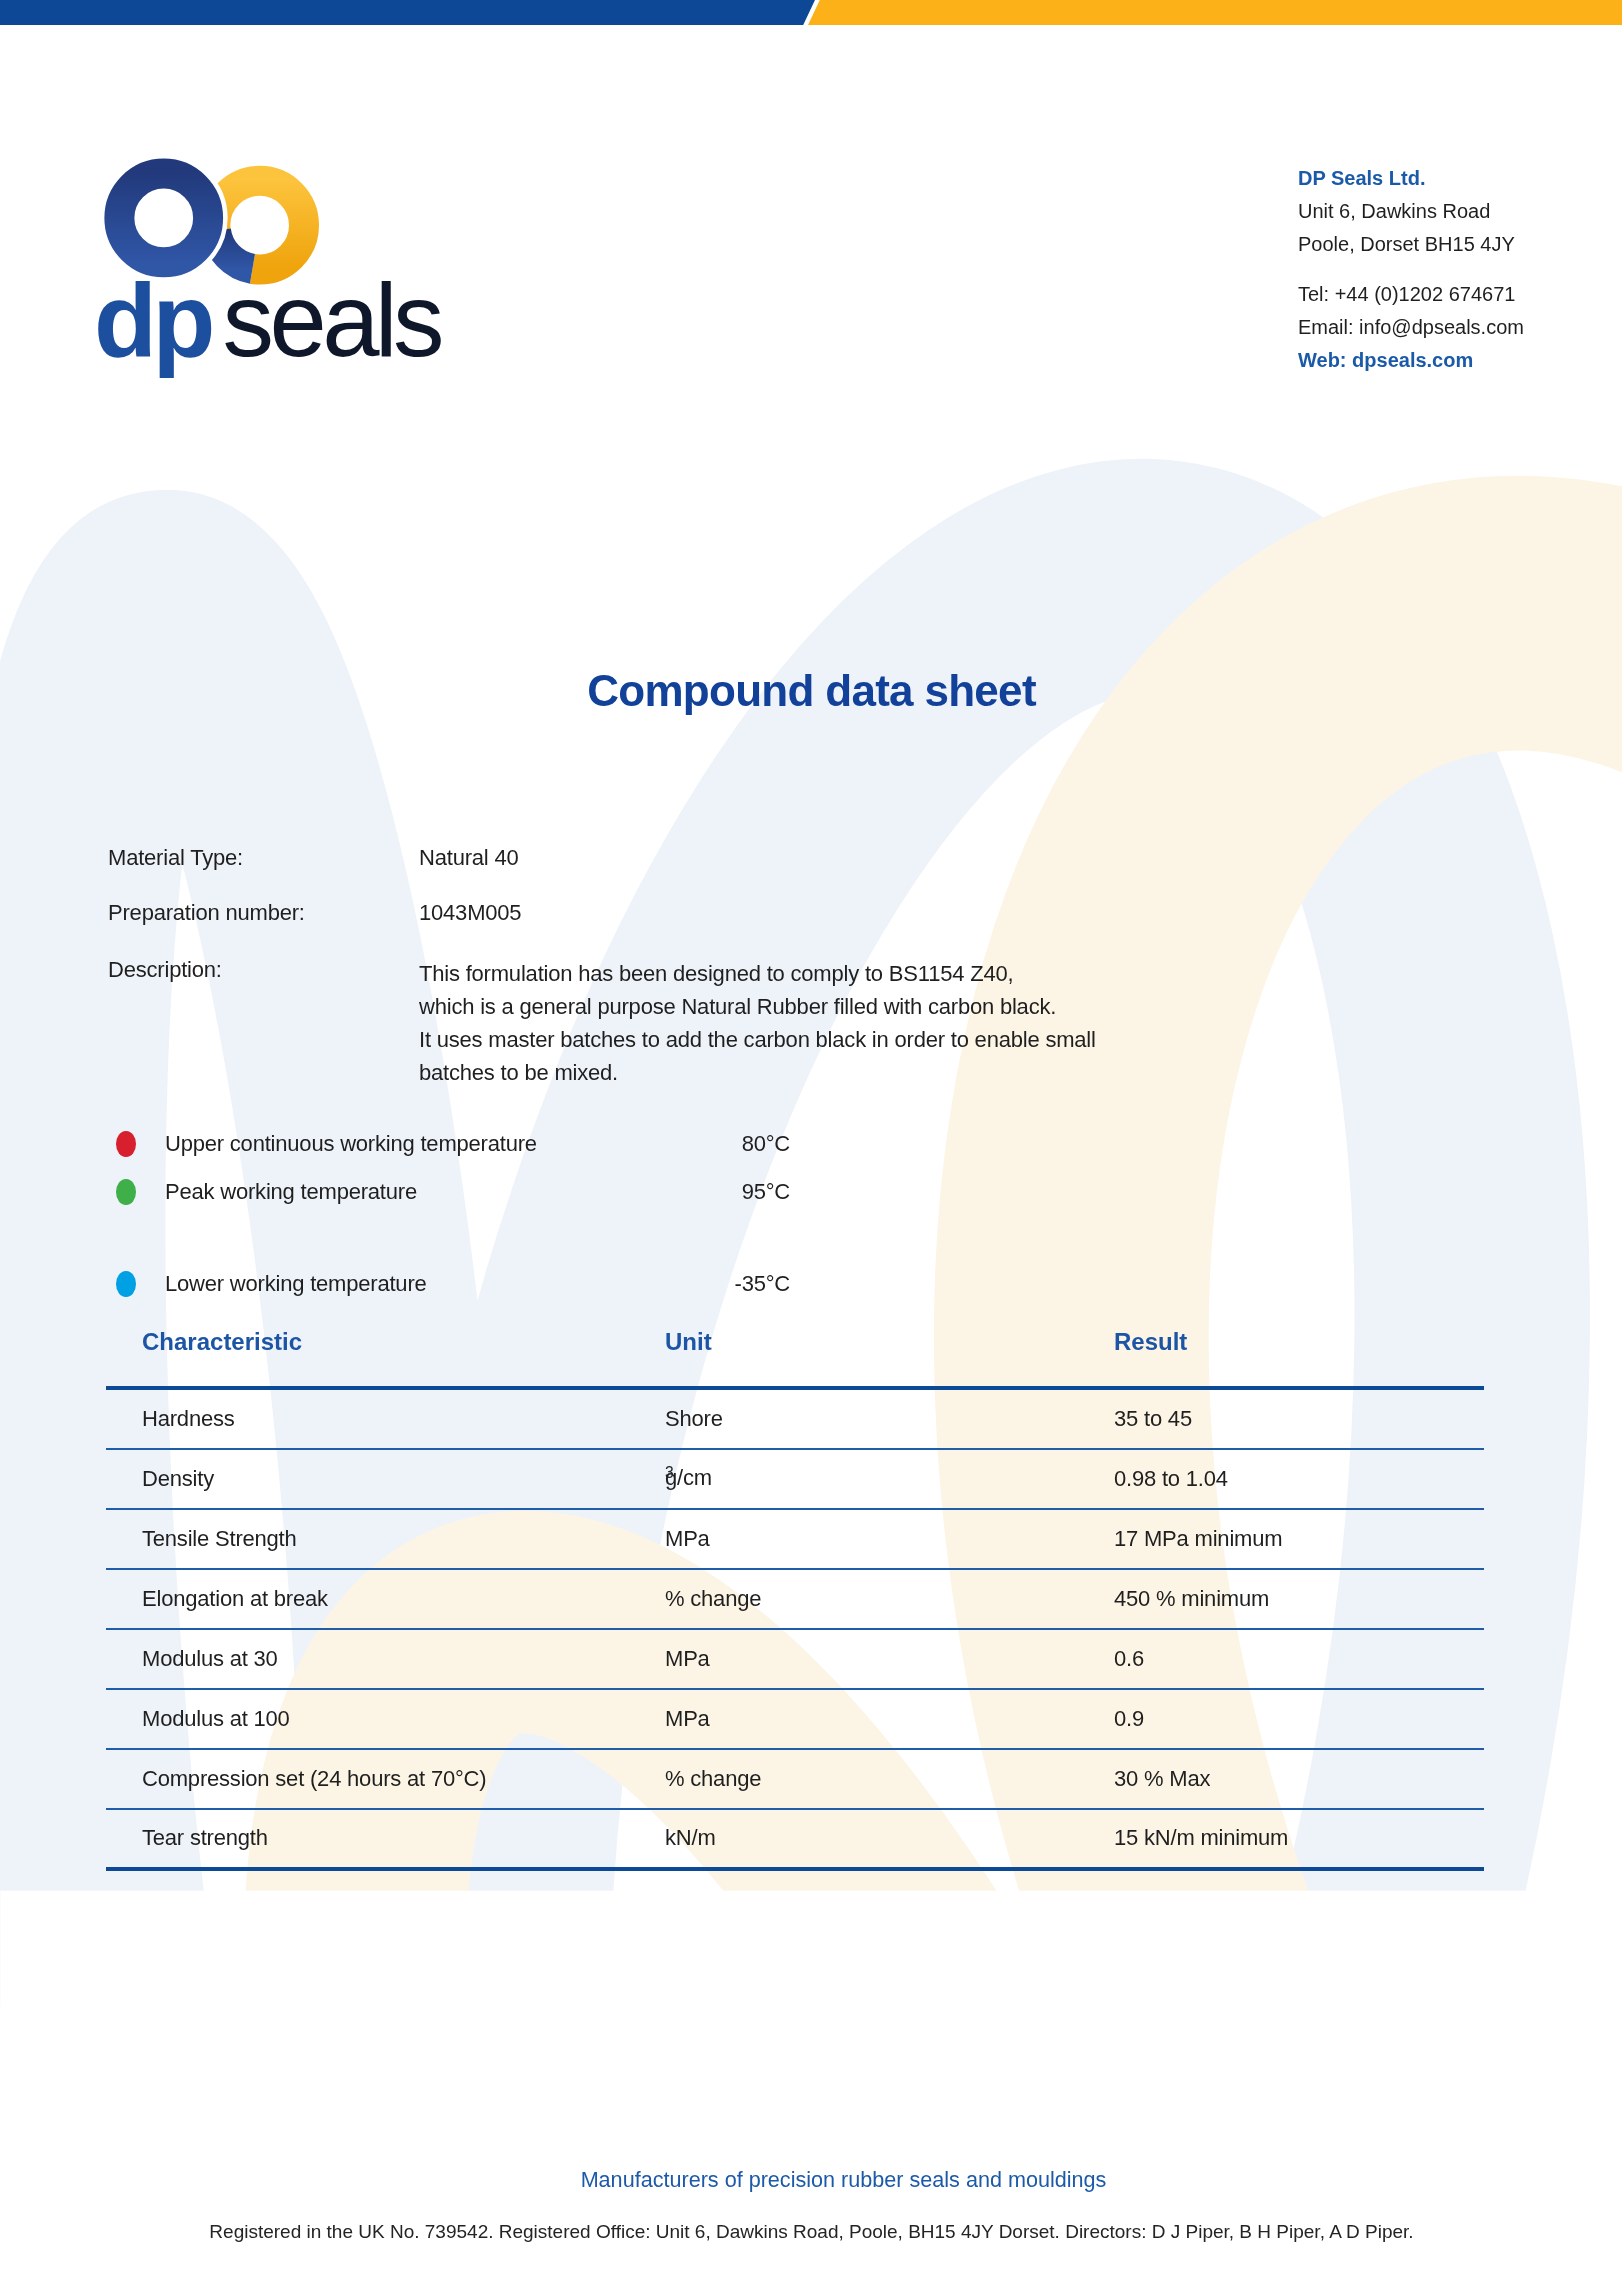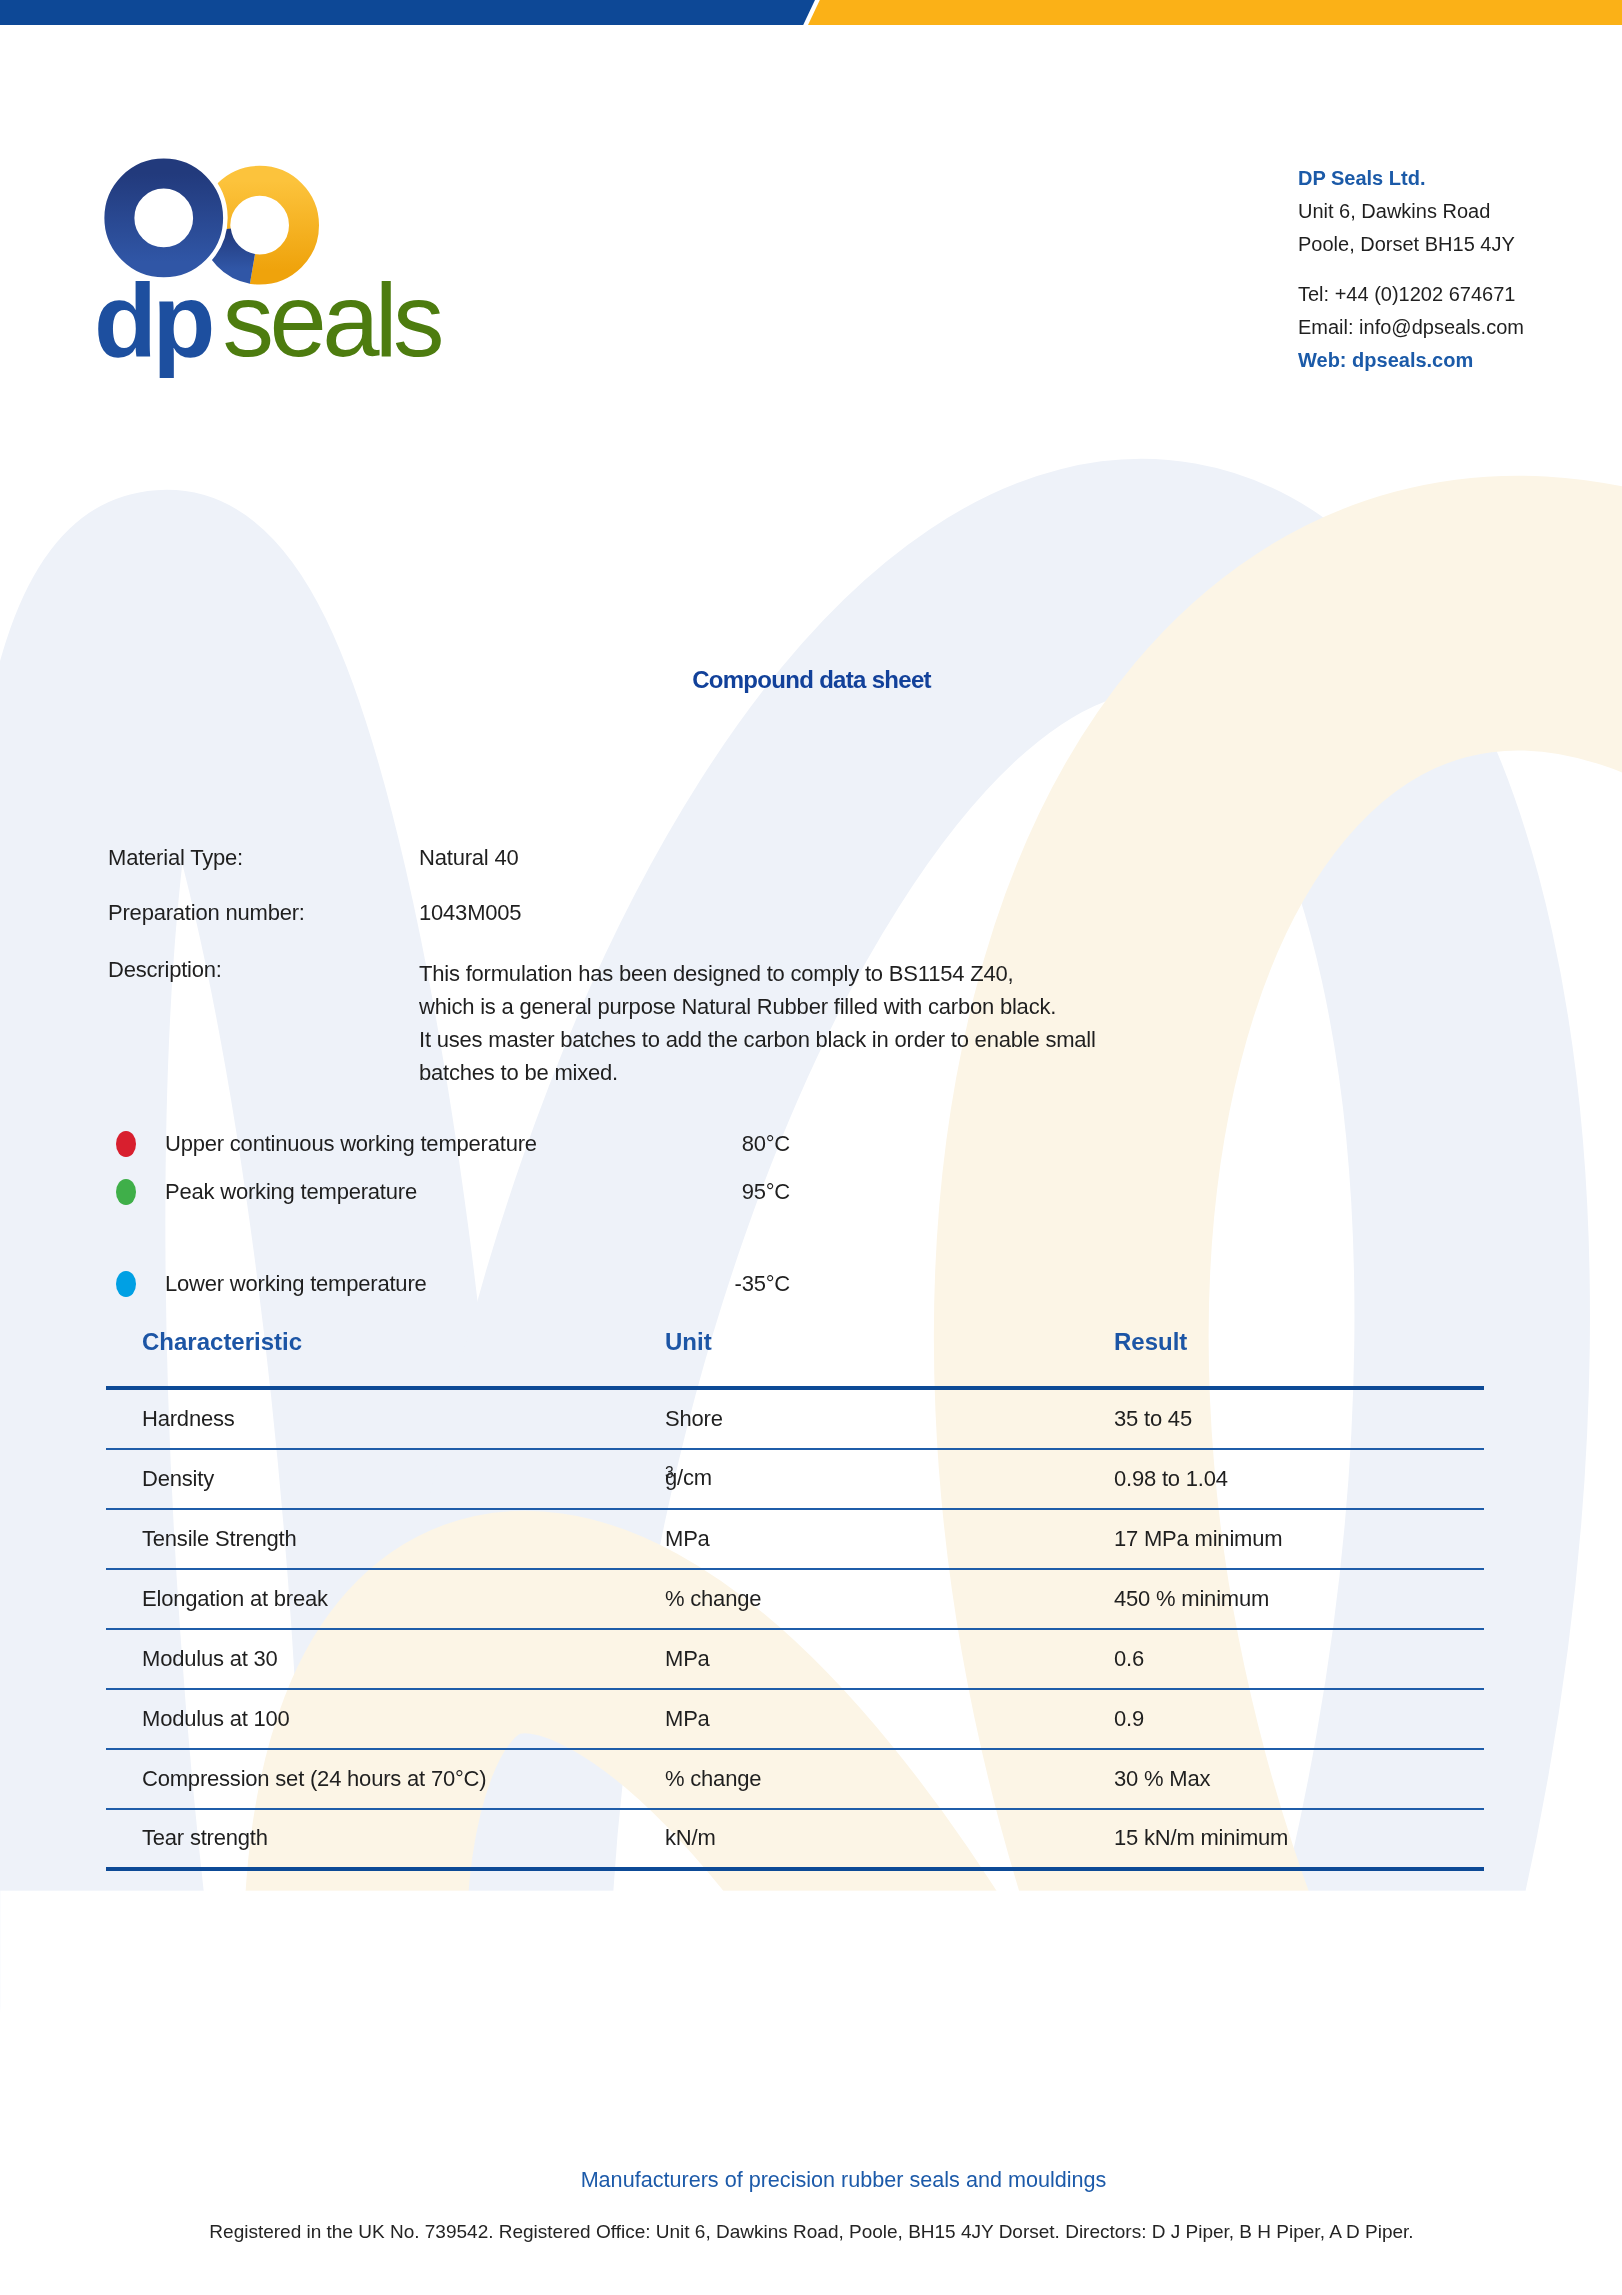--- a/index.html
+++ b/index.html
@@ -14,28 +14,28 @@
   .topbar-yellow{position:absolute;left:808px;top:0;right:0;height:25px;background:#fbb117;
     clip-path:polygon(11.8px 0,100% 0,100% 100%,0 100%);}
   
   .bg-svg{position:absolute;inset:0;z-index:0;}
   .fg{position:relative;z-index:1;}
   
   .logo{position:absolute;left:98px;top:156px;width:366px;height:236px;}
   .logo-mark{position:absolute;left:0;top:0;}
   .logo-word{position:absolute;left:-3.9px;top:103px;font-size:103px;letter-spacing:-4.6px;line-height:1.2;white-space:nowrap;}
   .logo-dp{font-weight:bold;color:#1d4f9f;}
-  .logo-seals{color:#4d7c0f;margin-left:11.8px;}
+  .logo-seals{color:#0f172a;margin-left:11.8px;}
   
   .contact{position:absolute;left:1298px;top:162px;font-size:20px;line-height:33px;color:#1f1f1f;}
   .contact .co,.contact .web{color:#1b5aa8;font-weight:bold;}
   .contact .gap{height:17px;}
   
   .doc-title{position:absolute;left:0;top:666px;width:1623px;text-align:center;
-    font-size:24px;font-weight:bold;color:#12419a;letter-spacing:-0.7px;}
+    font-size:44px;font-weight:bold;color:#12419a;letter-spacing:-0.7px;}
   
   .detail{position:absolute;left:108px;font-size:22px;letter-spacing:-0.2px;}
   .detail .lab{display:inline-block;width:311px;}
   .d-material{top:845px;}
   .d-prep{top:900px;}
   .d-desc{top:957px;}
   .d-desc .lab{vertical-align:top;}
   .desc-lines{display:inline-block;vertical-align:top;line-height:33px;}
   .desc-lines span{display:block;}
   

